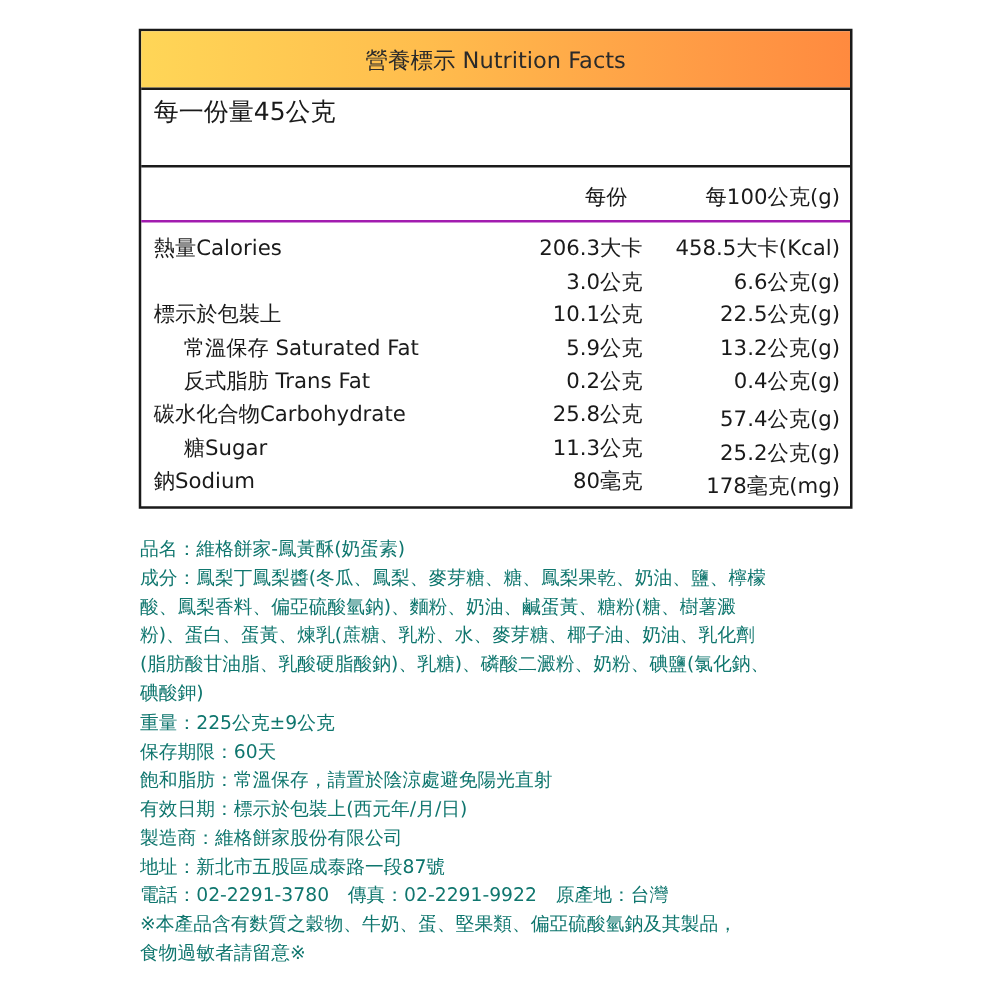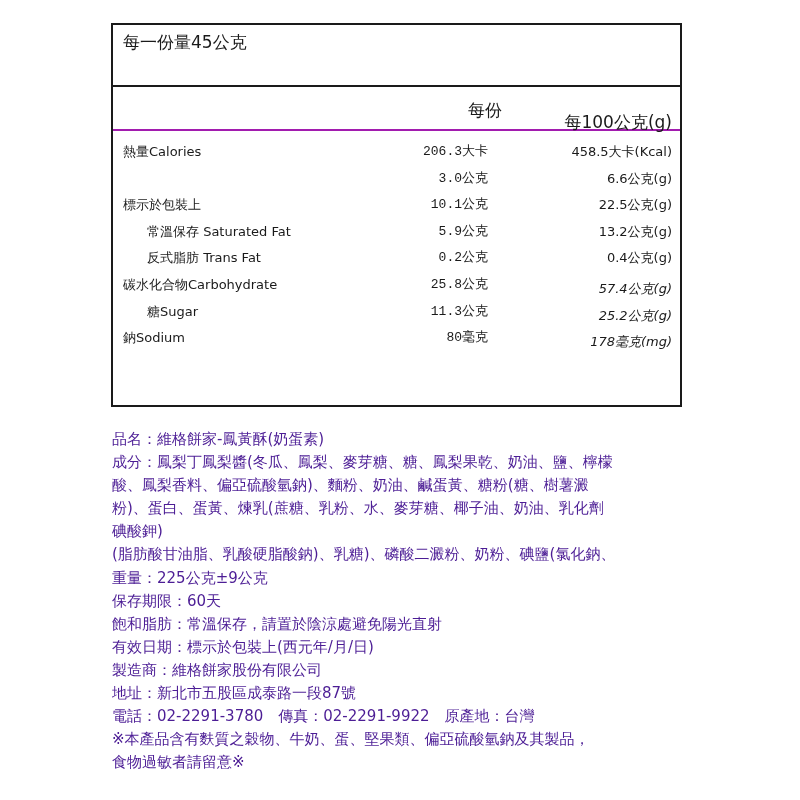--- a/index.html
+++ b/index.html
@@ -32,87 +32,88 @@
       align-items: center;
       justify-content: center;
       font-size: 18px;
       color: #2a2a2a;
     }
     .nf-serving {
       height: 62px;
       border-bottom: 2px solid #1a1a1a;
       padding: 4px 0 0 10px;
       box-sizing: border-box;
-      font-size: 17px;
+      font-size: 20px;
       line-height: 27px;
     }
     .nf-colhead {
       height: 42px;
       border-bottom: 2px solid #a21caf;
       position: relative;
       font-size: 17px;
     }
     .nf-colhead .c1 {
       position: absolute;
       right: 178px;
       top: 12px;
     }
     .nf-colhead .c2 {
       position: absolute;
       right: 8px;
       top: 12px;
-      margin-top: 12px;
     }
     .nf-rows {
       padding-top: 8px;
     }
     .nf-row {
       position: relative;
       height: 26.6px;
-      font-size: 13px;
+      font-size: 17px;
       line-height: 26px;
       padding-left: 18px;
     }
     .nf-row .label {
       position: absolute;
       left: 10px;
       white-space: nowrap;
     }
     .nf-row.indent .label {
       left: 34px;
     }
     .nf-row .v1 {
       position: absolute;
-      right: 192px;
+      right: 166px;
       white-space: nowrap;
-      font-family: Liberation Mono, monospace;
     }
     .nf-row .v2 {
       position: absolute;
       right: 8px;
       white-space: nowrap;
     }
-    .nf-row.shift2 .v2 { top: 4px; font-style: italic; }
+    .nf-row.shift2 .v2 { top: 4px; }
     .info {
       position: absolute;
       left: 112px;
       top: 428px;
       width: 580px;
       font-size: 15px;
       line-height: 23.1px;
-      color: #4c1d95;
+      color: #0f766e;
     }
     .info .line {
       white-space: nowrap;
     }
   </style>
 </head>
 <body>
 
 <div class="nf-box">
+  <div class="nf-header">
+    <span>營養標示 Nutrition Facts</span>
+  </div>
   <div class="nf-serving">
     <div>每一份量45公克</div>
   </div>
   <div class="nf-colhead">
     <span class="c1">每份</span>
     <span class="c2">每100公克(g)</span>
   </div>
   <div class="nf-rows">
     <div class="nf-row">
       <span class="label">熱量Calories</span>
@@ -154,22 +155,22 @@
       <span class="v2">178毫克(mg)</span>
     </div>
   </div>
 </div>
 
 <div class="info">
   <div class="line">品名：維格餅家-鳳黃酥(奶蛋素)</div>
   <div class="line">成分：鳳梨丁鳳梨醬(冬瓜、鳳梨、麥芽糖、糖、鳳梨果乾、奶油、鹽、檸檬</div>
   <div class="line">酸、鳳梨香料、偏亞硫酸氫鈉)、麵粉、奶油、鹹蛋黃、糖粉(糖、樹薯澱</div>
   <div class="line">粉)、蛋白、蛋黃、煉乳(蔗糖、乳粉、水、麥芽糖、椰子油、奶油、乳化劑</div>
+  <div class="line">(脂肪酸甘油脂、乳酸硬脂酸鈉)、乳糖)、磷酸二澱粉、奶粉、碘鹽(氯化鈉、</div>
   <div class="line">碘酸鉀)</div>
-  <div class="line">(脂肪酸甘油脂、乳酸硬脂酸鈉)、乳糖)、磷酸二澱粉、奶粉、碘鹽(氯化鈉、</div>
   <div class="line">重量：225公克±9公克</div>
   <div class="line">保存期限：60天</div>
   <div class="line">飽和脂肪：常溫保存，請置於陰涼處避免陽光直射</div>
   <div class="line">有效日期：標示於包裝上(西元年/月/日)</div>
   <div class="line">製造商：維格餅家股份有限公司</div>
   <div class="line">地址：新北市五股區成泰路一段87號</div>
   <div class="line">電話：02-2291-3780　傳真：02-2291-9922　原產地：台灣</div>
   <div class="line">※本產品含有麩質之穀物、牛奶、蛋、堅果類、偏亞硫酸氫鈉及其製品，</div>
   <div class="line">食物過敏者請留意※</div>
 </div>

